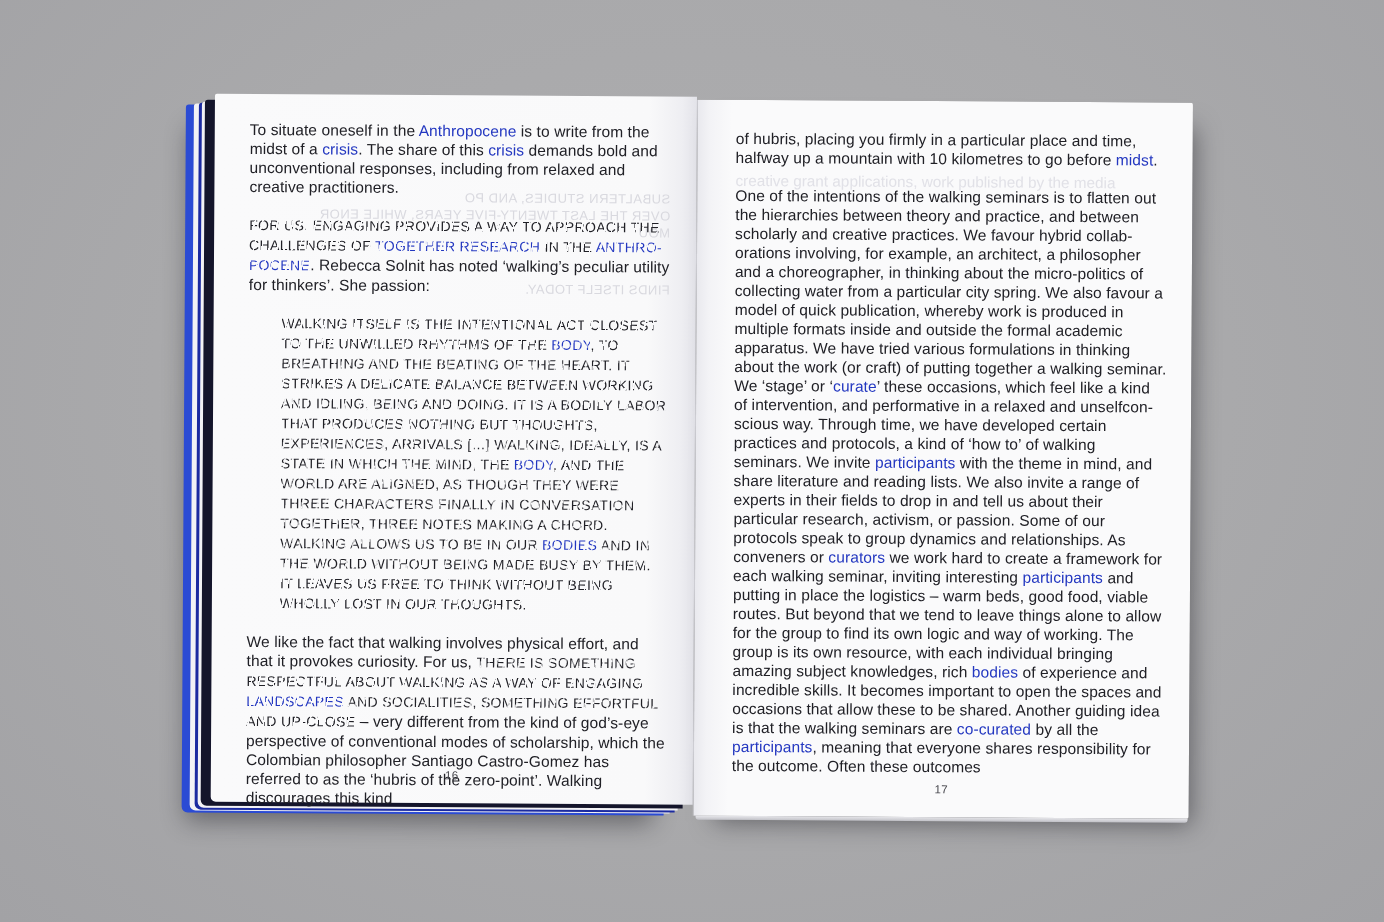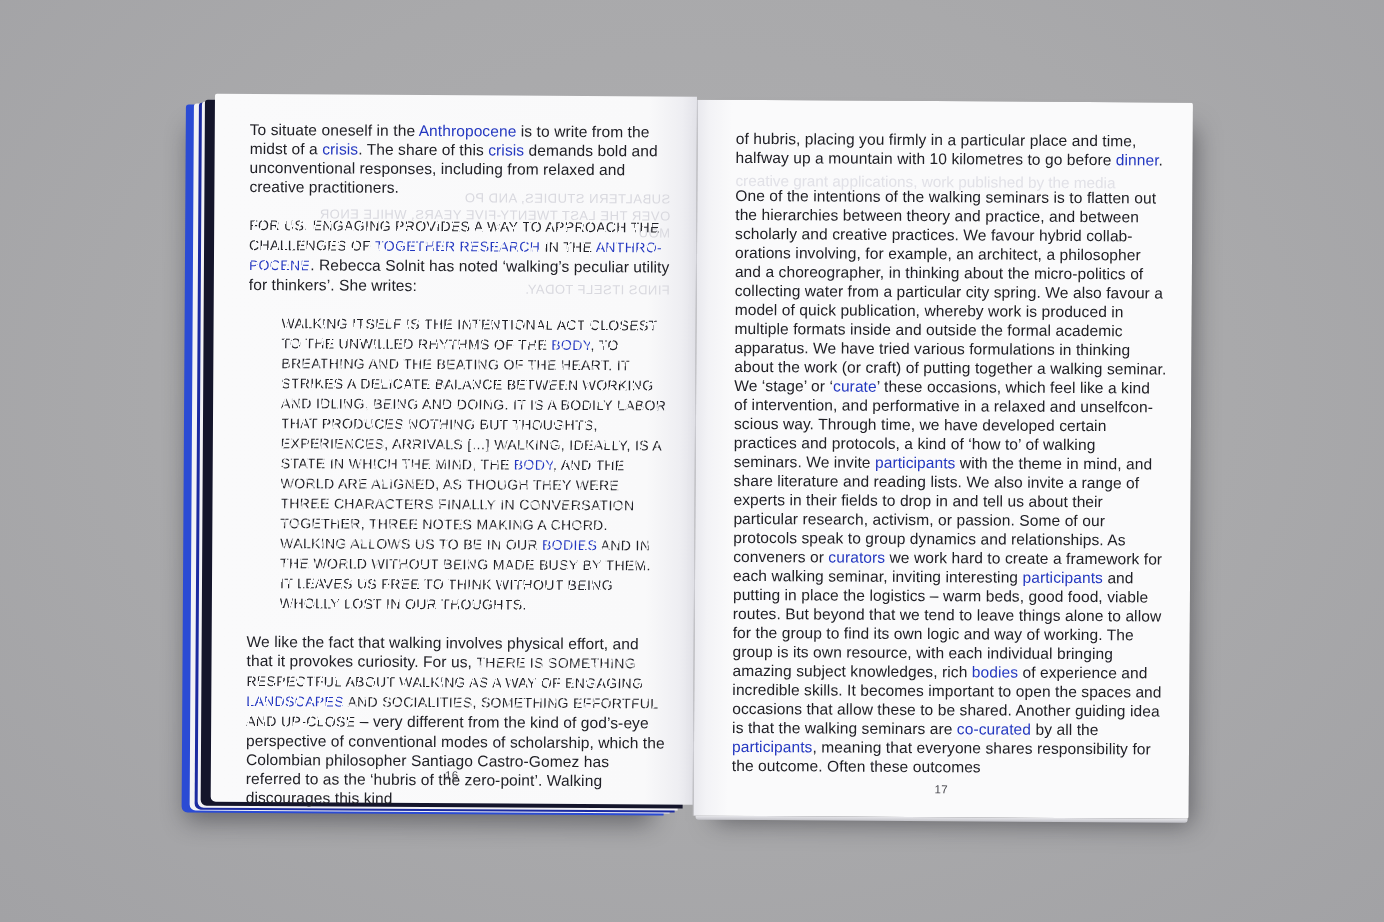--- a/index.html
+++ b/index.html
@@ -83,31 +83,31 @@
 
     <div class="page page-left">
       <div class="ghost ghost-left">
           <div class="ghost-line">SUBALTERN STUDIES, AND PO</div>
           <div class="ghost-line">OVER THE LAST TWENTY-FIVE YEARS, WHILE ENOR</div>
           <div class="ghost-line">MOU</div>
           <div class="ghost-line">FINDS ITSELF TODAY.</div>
         </div>
       <div class="text-block left-text">
         <p class="para"><span class="">To situate oneself in the </span><span class=" blue">Anthropocene</span><span class=""> is to write from the midst of a </span><span class=" blue">crisis</span><span class="">. The share of this </span><span class=" blue">crisis</span><span class=""> demands bold and unconventional responses, including from relaxed and creative practitioners.</span></p>
-        <p class="para"><span class="st">FOR US, ENGAGING PROVIDES A WAY TO APPROACH THE CHALLENGES OF </span><span class="st blue">TOGETHER RESEARCH</span><span class="st"> IN THE </span><span class="st blue">ANTHRO­POCENE</span><span class="">. Rebecca Solnit has noted ‘walking’s peculiar utility for thinkers’. She writes:</span></p>
+        <p class="para"><span class="st">FOR US, ENGAGING PROVIDES A WAY TO APPROACH THE CHALLENGES OF </span><span class="st blue">TOGETHER RESEARCH</span><span class="st"> IN THE </span><span class="st blue">ANTHRO­POCENE</span><span class="">. Rebecca Solnit has noted ‘walking’s peculiar utility for thinkers’. She passion:</span></p>
         <p class="para quote"><span class="st">WALKING ITSELF IS THE INTENTIONAL ACT CLOSEST TO THE UNWILLED RHYTHMS OF THE </span><span class="st blue">BODY</span><span class="st">, TO BREATHING AND THE BEATING OF THE HEART. IT STRIKES A DELICATE BALANCE BETWEEN WORKING AND IDLING, BEING AND DOING. IT IS A BODILY LABOR THAT PRODUCES NOTHING BUT THOUGHTS, EXPERIENCES, ARRIVALS […] WALKING, IDEALLY, IS A STATE IN WHICH THE MIND, THE </span><span class="st blue">BODY</span><span class="st">, AND THE WORLD ARE ALIGNED, AS THOUGH THEY WERE THREE CHARACTERS FINALLY IN CONVERSATION TOGETHER, THREE NOTES MAKING A CHORD. WALKING ALLOWS US TO BE IN OUR </span><span class="st blue">BODIES</span><span class="st"> AND IN THE WORLD WITHOUT BEING MADE BUSY BY THEM. IT LEAVES US FREE TO THINK WITHOUT BEING WHOLLY LOST IN OUR THOUGHTS.</span></p>
         <p class="para"><span class="">We like the fact that walking involves physical effort, and that it provokes curiosity. For us, </span><span class="st">THERE IS SOMETHING RESPECTFUL ABOUT WALKING AS A WAY OF ENGAGING </span><span class="st blue">LANDSCAPES</span><span class="st"> AND SOCIALITIES, SOMETHING EFFORTFUL AND UP-CLOSE</span><span class=""> – very different from the kind of god’s-eye perspective of conventional modes of scholarship, which the Colombian philosopher Santiago Castro-Gomez has referred to as the ‘hubris of the zero-point’. Walking discourages this kind</span></p>
       </div>
       <div class="page-number">16</div>
     </div>
 
     <div class="page page-right">
       <div class="ghost ghost-right">
           <div class="ghost-line">creative grant applications, work published by the media</div>
         </div>
       <div class="text-block right-text">
-        <p class="para"><span class="">of hubris, placing you firmly in a particular place and time, halfway up a mountain with 10 kilometres to go before </span><span class=" blue">dinner</span><span class="">.</span></p>
+        <p class="para"><span class="">of hubris, placing you firmly in a particular place and time, halfway up a mountain with 10 kilometres to go before </span><span class=" blue">midst</span><span class="">.</span></p>
         <p class="para"><span class="">One of the intentions of the walking seminars is to flatten out the hierarchies between theory and practice, and between scholarly and creative practices. We favour hybrid collab­orations involving, for example, an architect, a philosopher and a choreographer, in thinking about the micro-politics of collecting water from a particular city spring. We also favour a model of quick publication, whereby work is produced in multiple formats inside and outside the formal academic apparatus. We have tried various formulations in thinking about the work (or craft) of putting together a walking seminar. We ‘stage’ or ‘</span><span class=" blue">curate</span><span class="">’ these occasions, which feel like a kind of intervention, and performative in a relaxed and unselfcon­scious way. Through time, we have developed certain practices and protocols, a kind of ‘how to’ of walking seminars. We invite </span><span class=" blue">participants</span><span class=""> with the theme in mind, and share literature and reading lists. We also invite a range of experts in their fields to drop in and tell us about their particular research, activism, or passion. Some of our protocols speak to group dynamics and relationships. As conveners or </span><span class=" blue">curators</span><span class=""> we work hard to create a framework for each walking seminar, inviting interesting </span><span class=" blue">participants</span><span class=""> and putting in place the logistics – warm beds, good food, viable routes. But beyond that we tend to leave things alone to allow for the group to find its own logic and way of working. The group is its own resource, with each individual bringing amazing subject knowledges, rich </span><span class=" blue">bodies</span><span class=""> of experience and incredible skills. It becomes important to open the spaces and occasions that allow these to be shared. Another guiding idea is that the walking seminars are </span><span class=" blue">co-curated</span><span class=""> by all the </span><span class=" blue">participants</span><span class="">, meaning that everyone shares responsibility for the outcome. Often these outcomes</span></p>
       </div>
       <div class="page-number">17</div>
     </div>
   </div>
 </div>
 
 </body></html>

